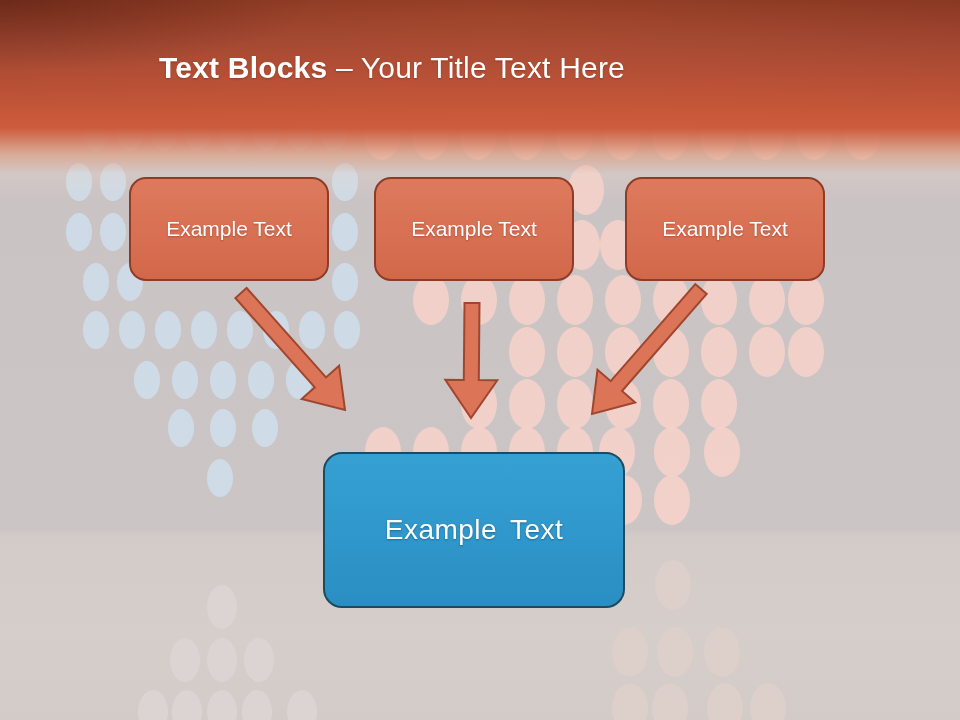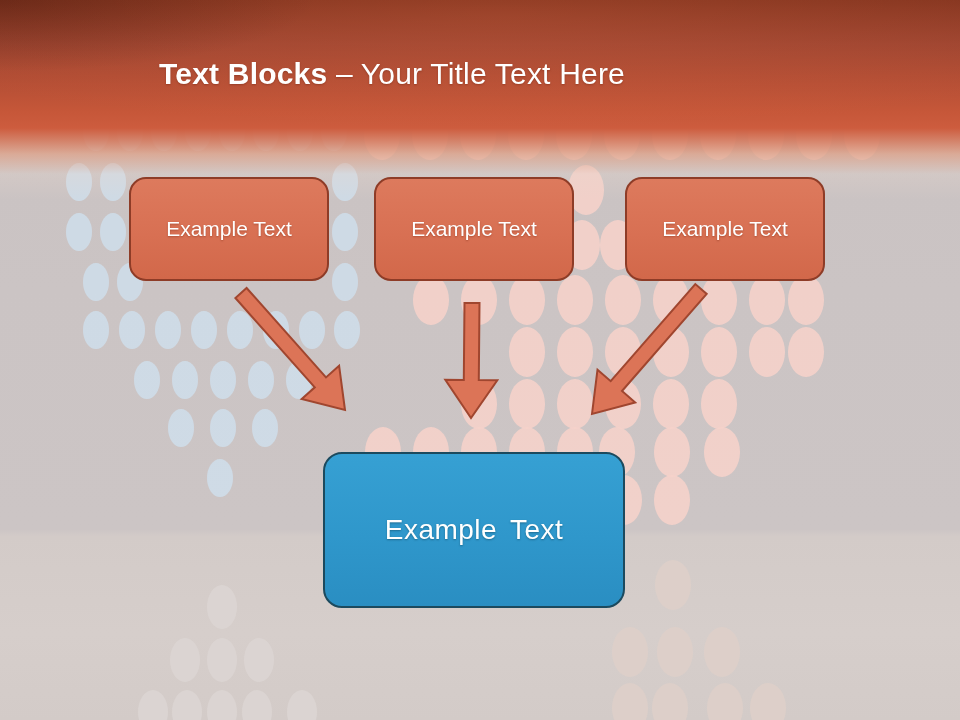--- a/index.html
+++ b/index.html
@@ -20,21 +20,21 @@
   .header{
     position:absolute;left:0;top:0;width:960px;height:200px;
     background:
       radial-gradient(55% 60% at 0% 0%, rgba(45,12,5,.30), rgba(45,12,5,0) 60%),
       radial-gradient(120% 95% at 52% 8%, rgba(255,128,80,.16), rgba(255,128,80,0) 60%),
       linear-gradient(180deg,
         #83341f 0%, #9d4430 22%, #b64f35 42%, #c65739 56%, #cd5c3e 64%,
         rgba(222,164,140,.80) 77%, rgba(233,214,204,.28) 87%, rgba(236,224,216,0) 100%);
   }
   .title{
-    position:absolute;left:0;top:54px;width:784px;
+    position:absolute;left:0;top:48px;width:784px;
     text-align:center;color:#ffffff;font-size:30px;line-height:40px;
     text-shadow:0 1px 2px rgba(90,25,10,.35);
     letter-spacing:.2px;white-space:nowrap;
   }
   .title .b{font-weight:bold;}
   .title .r{font-weight:normal;}
   
   .tbox{
     position:absolute;width:200px;height:104px;box-sizing:border-box;
     border:2.5px solid #8e3c27;border-radius:17px;

